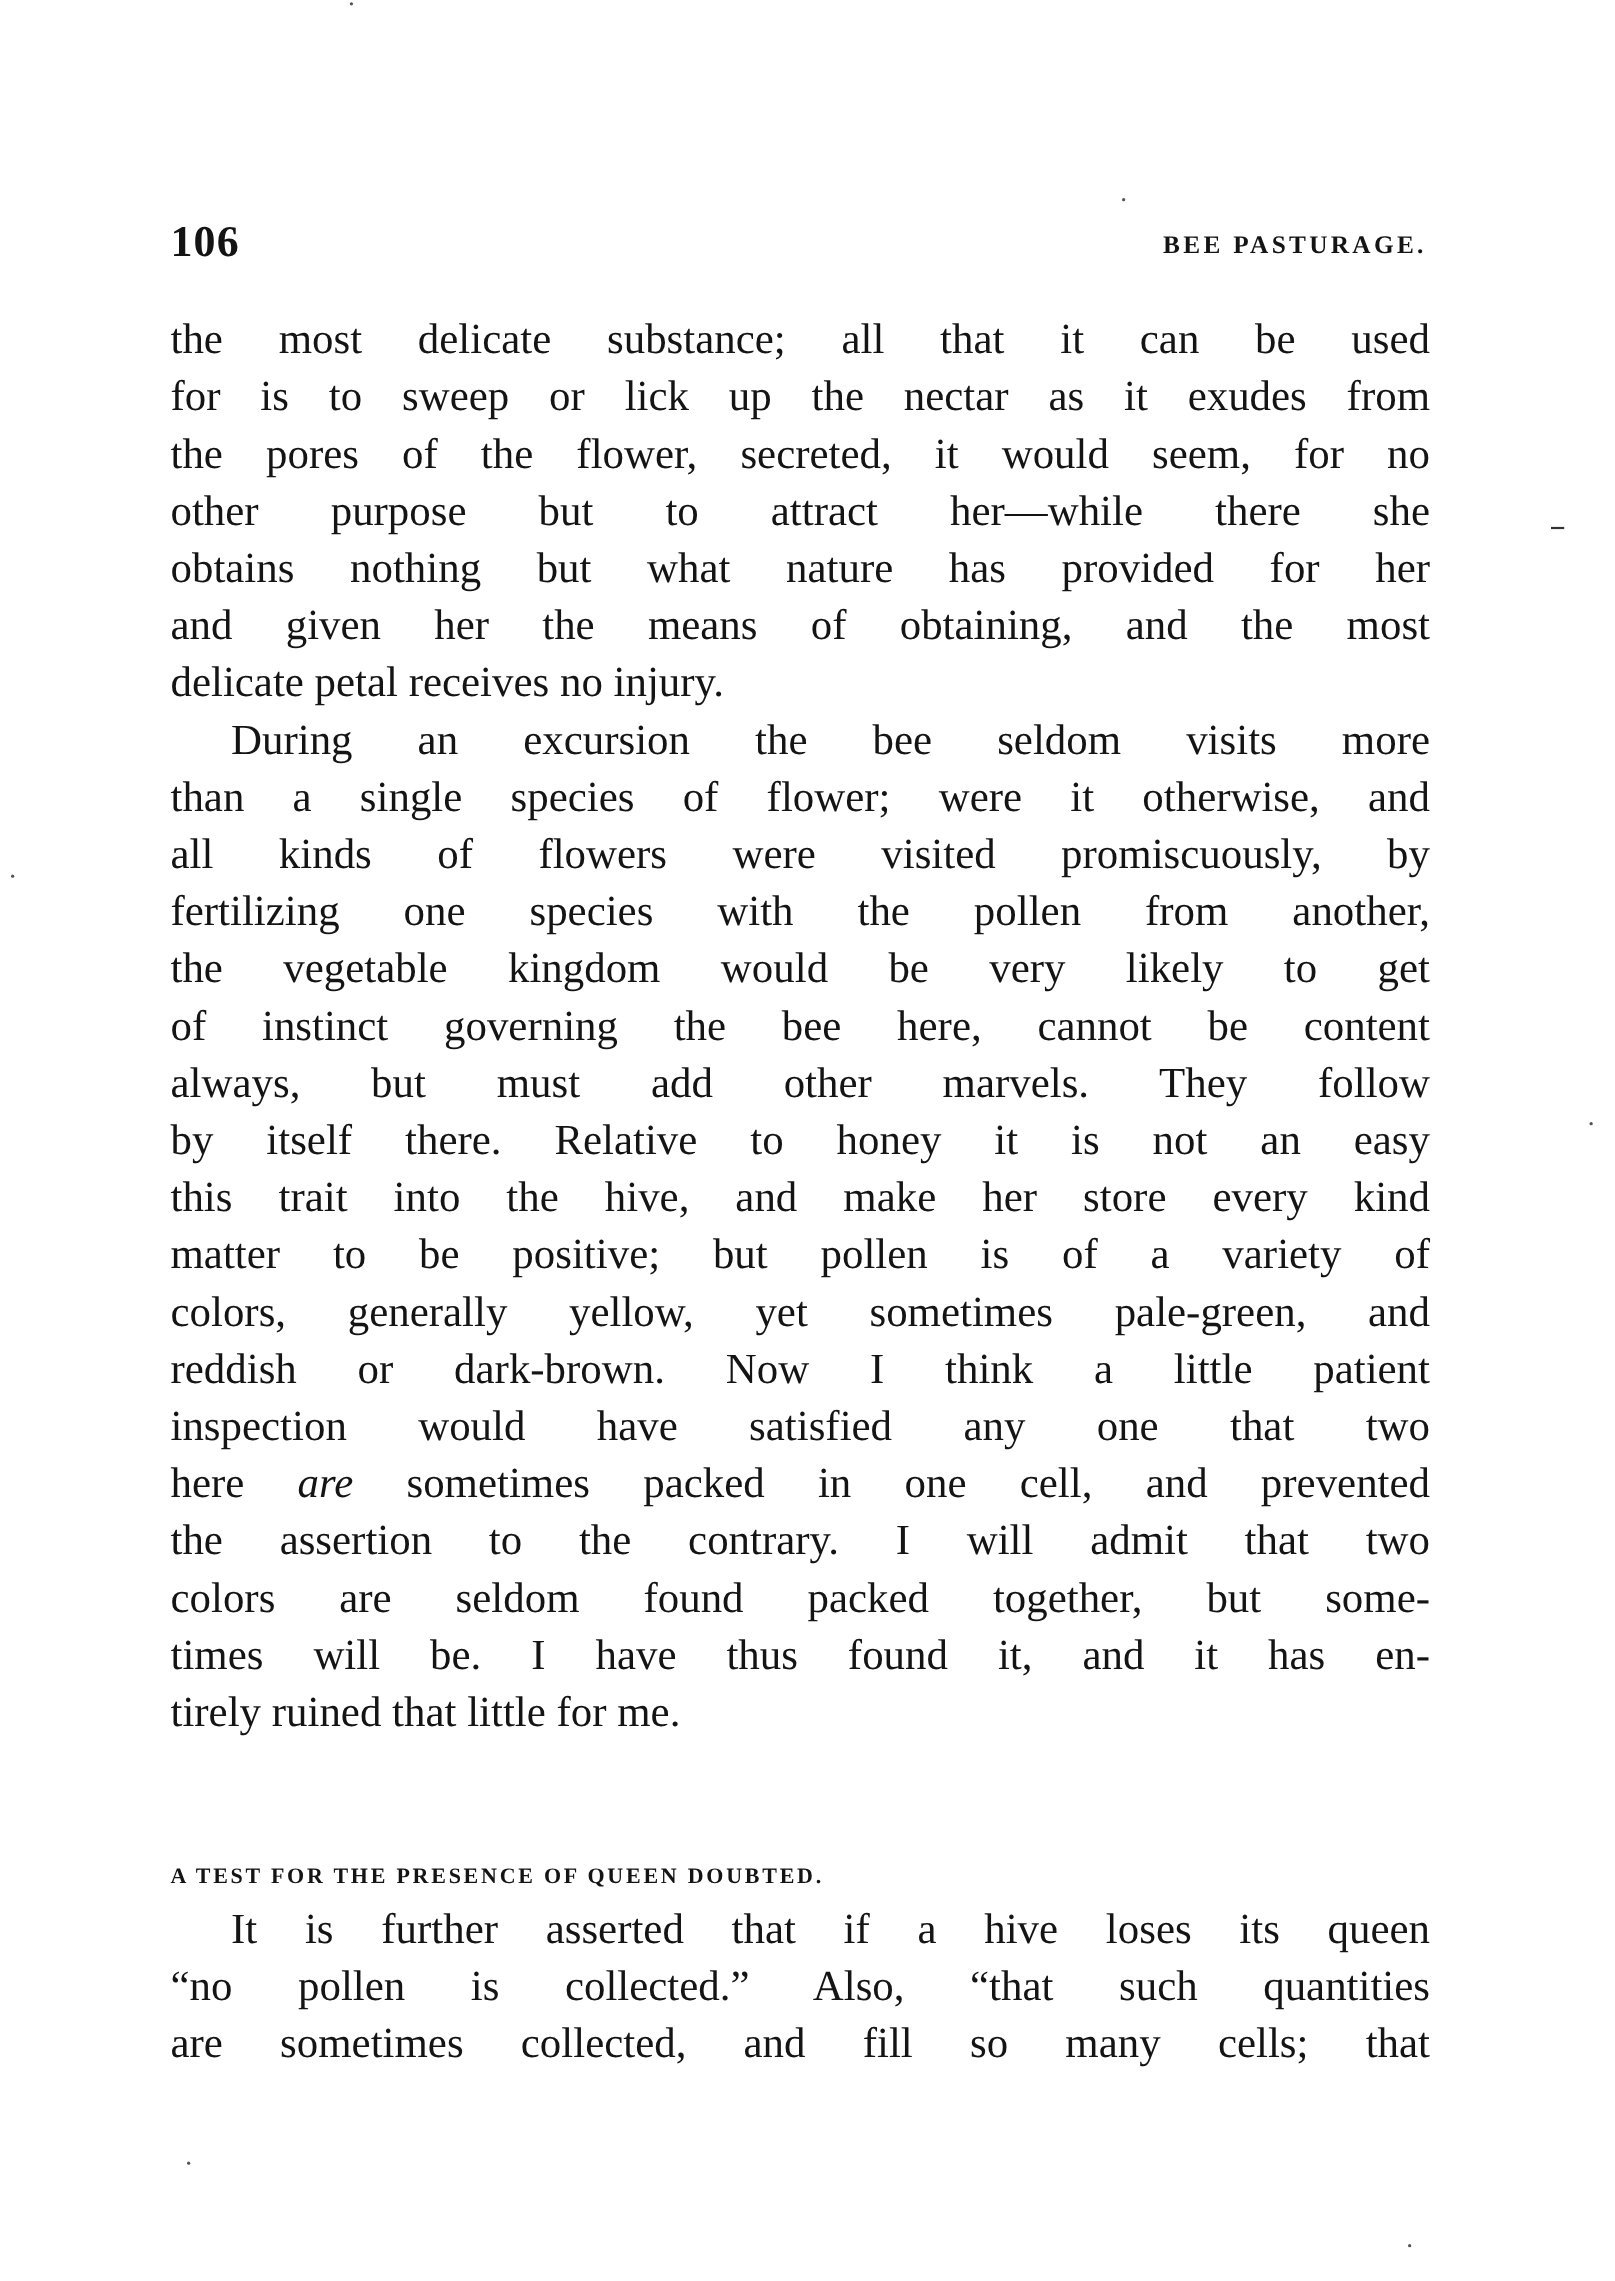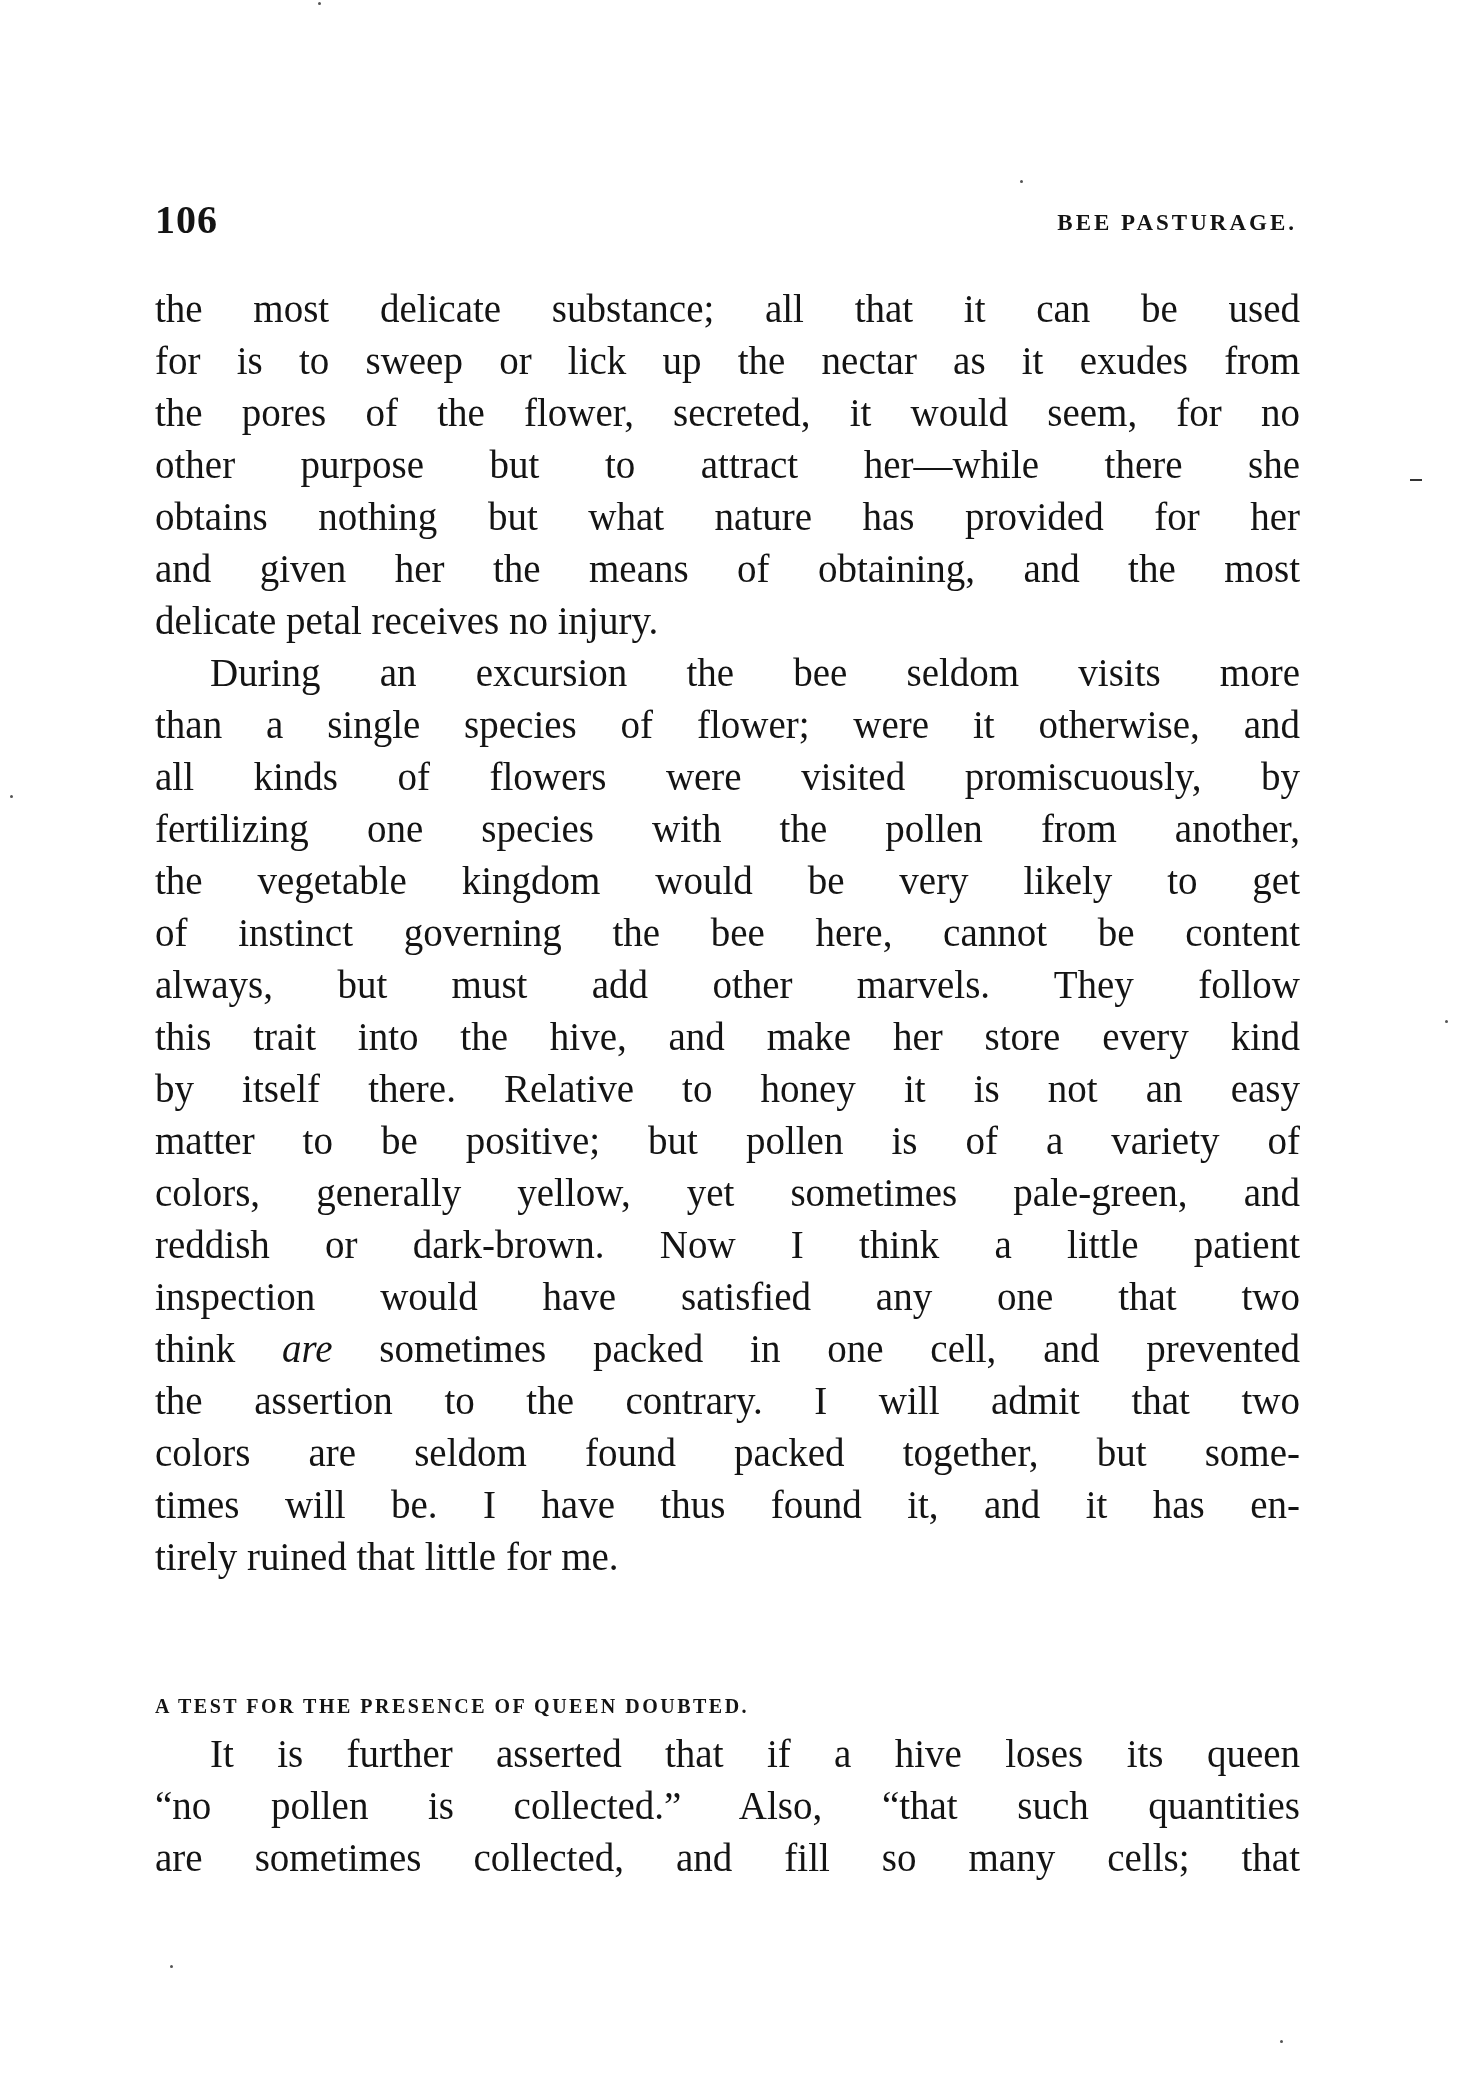--- a/index.html
+++ b/index.html
@@ -123,27 +123,27 @@
       <span class="line last">delicate petal receives no injury.</span>
     </div>
     <div>
       <span class="line indent">During an excursion the bee seldom visits more</span>
       <span class="line">than a single species of flower; were it otherwise, and</span>
       <span class="line">all kinds of flowers were visited promiscuously, by</span>
       <span class="line">fertilizing one species with the pollen from another,</span>
       <span class="line">the vegetable kingdom would be very likely to get</span>
       <span class="line">of instinct governing the bee here, cannot be content</span>
       <span class="line">always, but must add other marvels. They follow</span>
+      <span class="line">by itself there. Relative to honey it is not an easy</span>
       <span class="line">this trait into the hive, and make her store every kind</span>
-      <span class="line">by itself there. Relative to honey it is not an easy</span>
       <span class="line">matter to be positive; but pollen is of a variety of</span>
       <span class="line">colors, generally yellow, yet sometimes pale-green, and</span>
       <span class="line">reddish or dark-brown. Now I think a little patient</span>
       <span class="line">inspection would have satisfied any one that two</span>
-      <span class="line"><span>think </span><em>are</em><span> sometimes packed in one cell, and prevented</span></span>
+      <span class="line"><span>here </span><em>are</em><span> sometimes packed in one cell, and prevented</span></span>
       <span class="line">the assertion to the contrary. I will admit that two</span>
       <span class="line">colors are seldom found packed together, but some-</span>
       <span class="line">times will be. I have thus found it, and it has en-</span>
       <span class="line last">tirely ruined that little for me.</span>
     </div>
   </div>
 
   <div class="section-heading">A TEST FOR THE PRESENCE OF QUEEN DOUBTED.</div>
 
   <div class="body-text-2">

